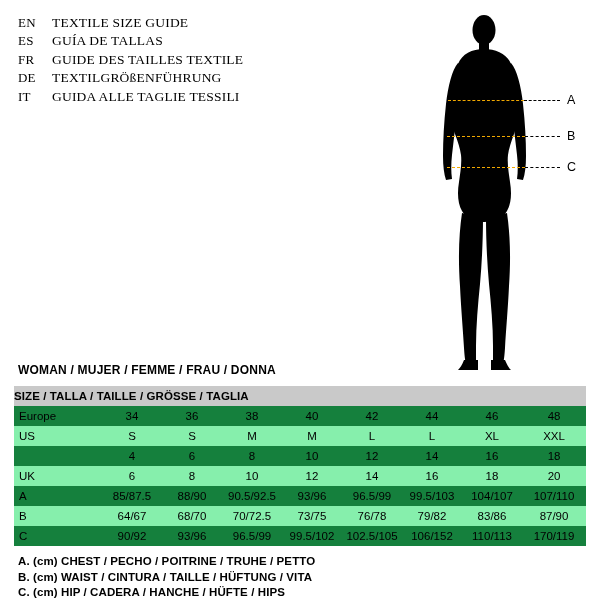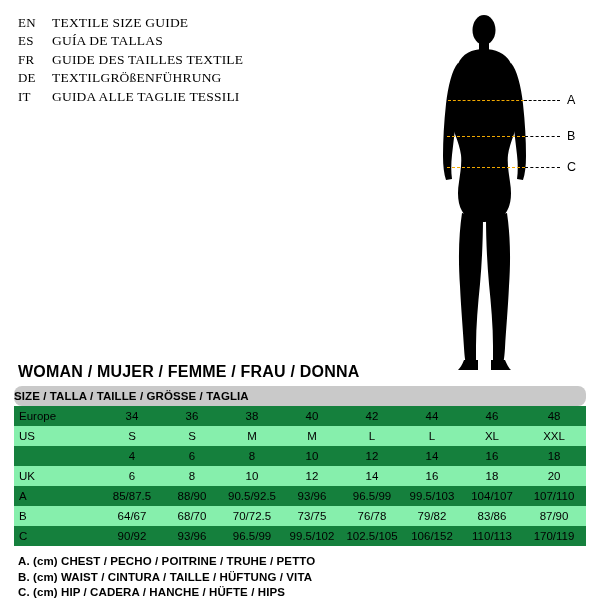--- a/index.html
+++ b/index.html
@@ -69,21 +69,21 @@
     font-size: 12.5px;
     font-weight: 400;
     color: #000;
   }
 
   
   .woman-heading {
     position: absolute;
     left: 18px;
     top: 363px;
-    font-size: 16px;
+    font-size: 12px;
     font-weight: bold;
     letter-spacing: 0.2px;
   }
 
   
   .table-wrap {
     position: absolute;
     left: 14px;
     top: 386px;
     width: 572px;
@@ -99,21 +99,20 @@
     height: 16px;
     line-height: 14px;
   }
   .hdr-row td {
     background: #c9c9c9;
     font-weight: bold;
     font-size: 11.5px;
     letter-spacing: 0.1px;
     padding-left: 5px;
     height: 18px;
-    border-radius: 8px;
   }
   .row-shade td {
     background: #15803d;
     margin-top: 7px;
   }
   .row-plain td {
     background: #86efac;
   }
   .c-label {
     width: 88px;

